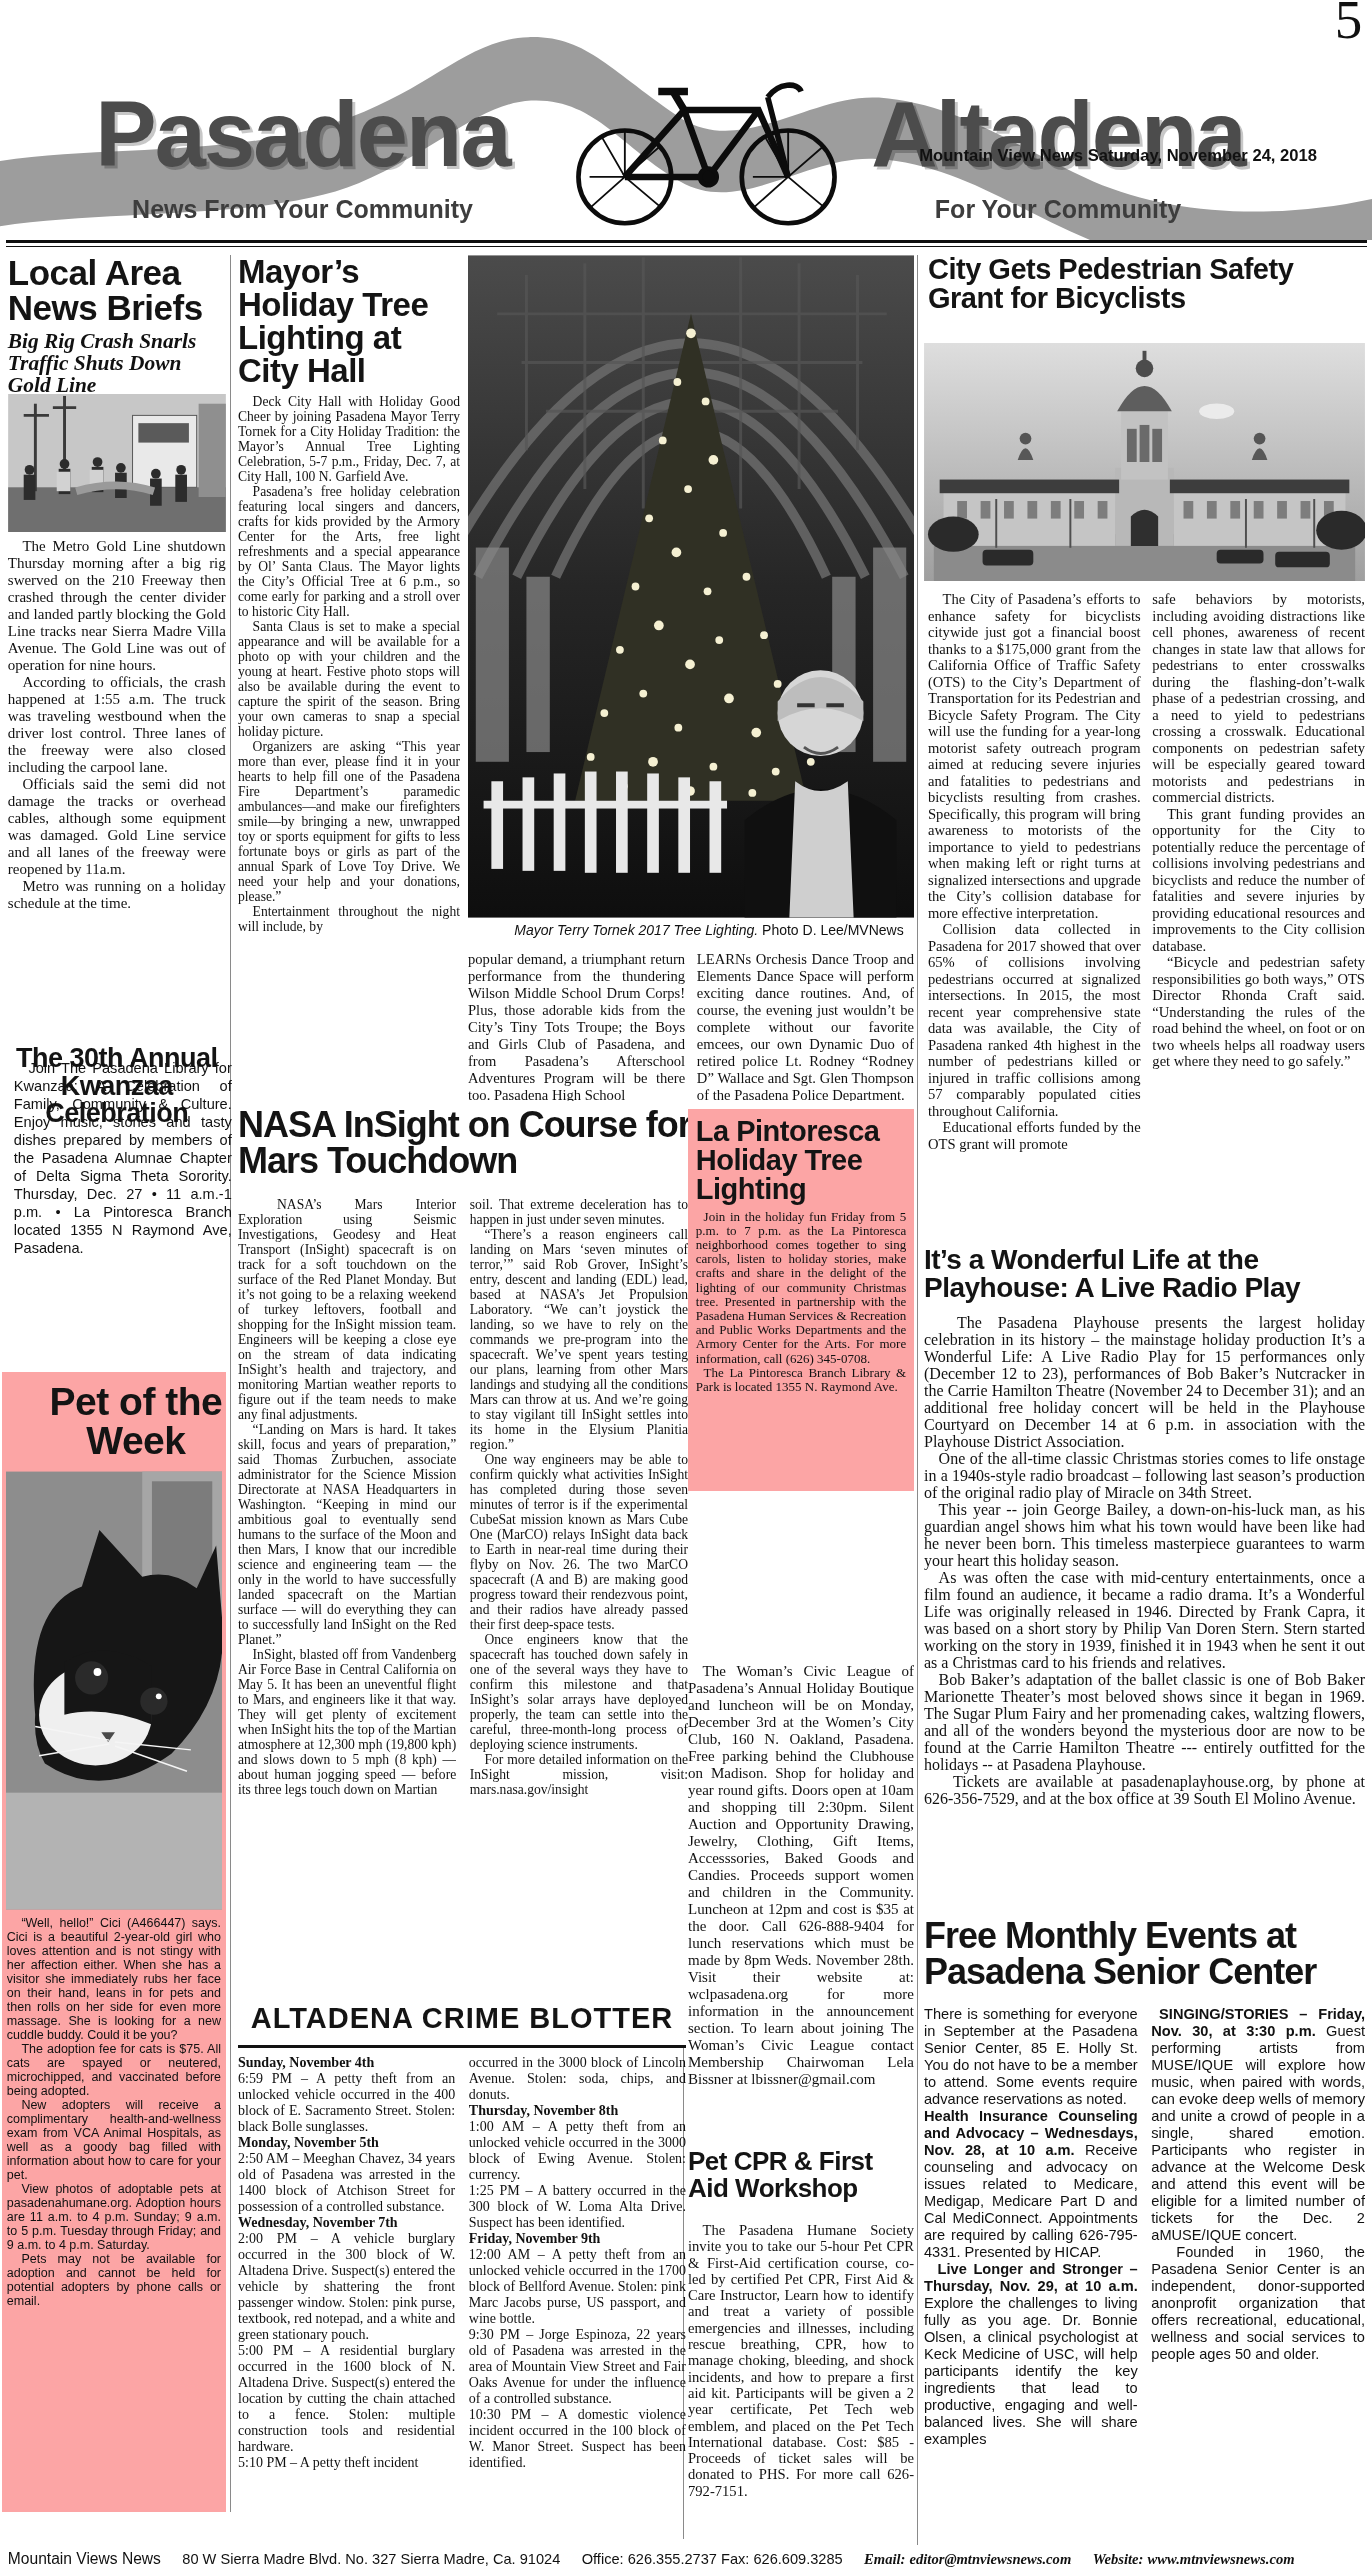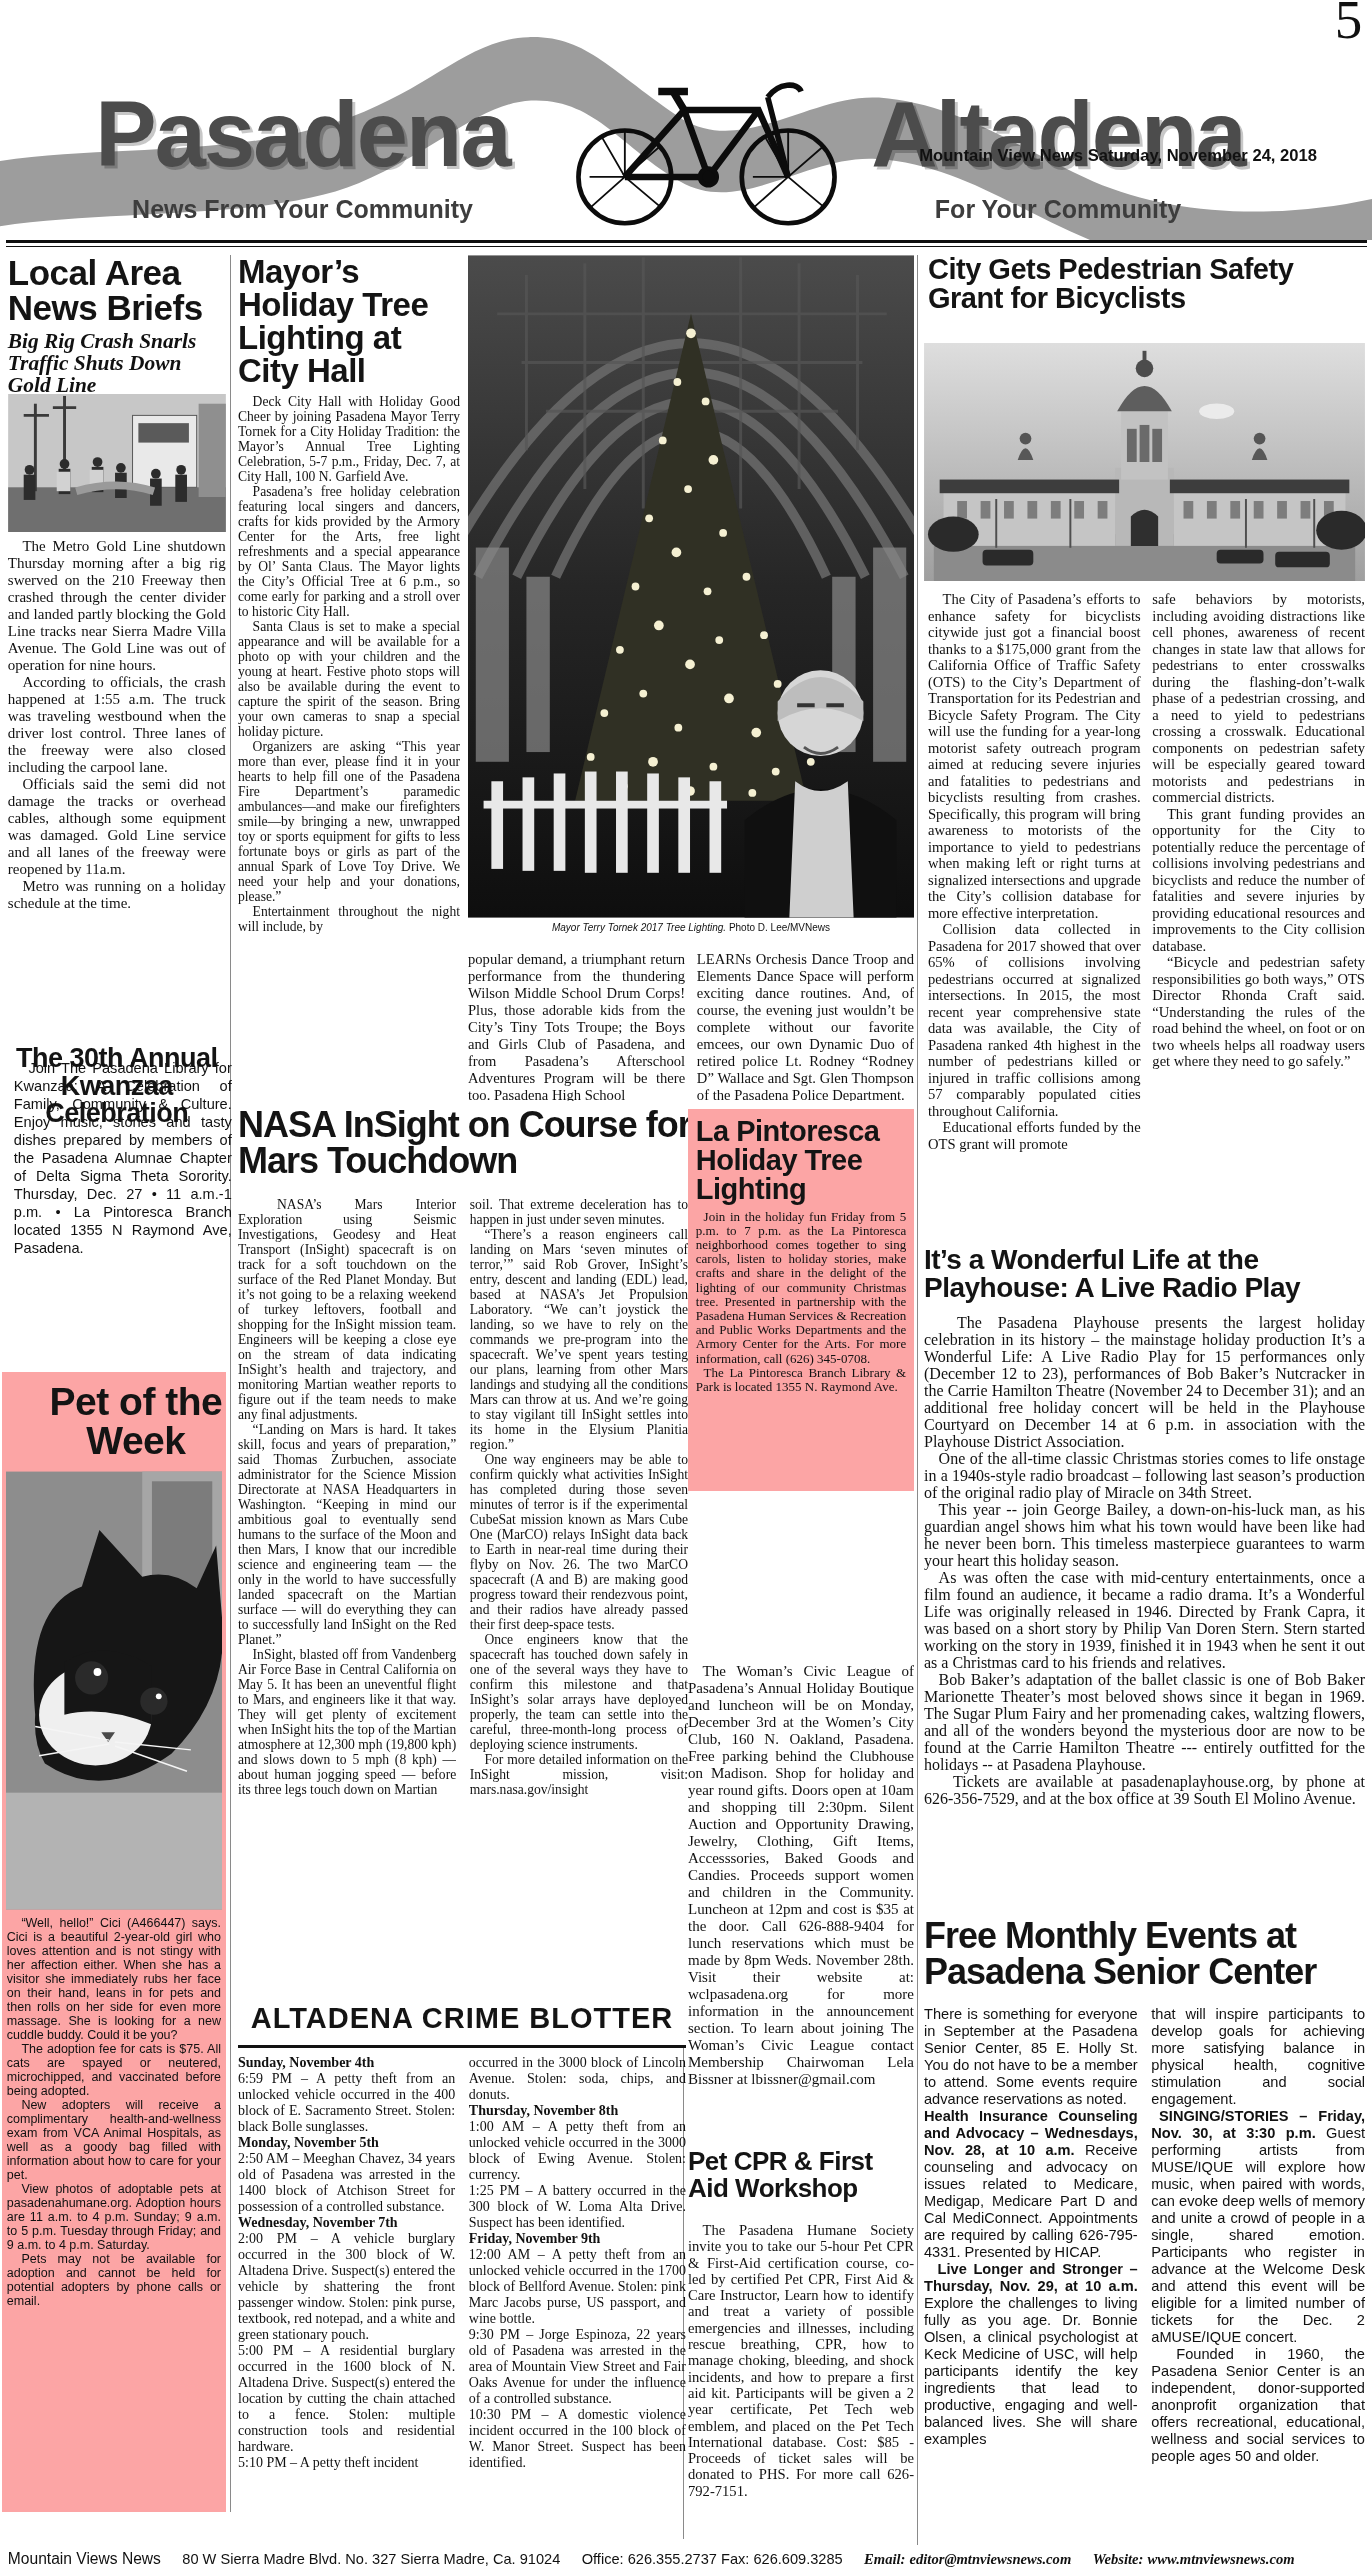--- a/index.html
+++ b/index.html
@@ -224,21 +224,21 @@
     </g>
     <g>
       <circle cx="362" cy="470" r="44" fill="#d6d6d6"></circle>
       <path d="M318,458 Q362,408 406,458 L406,478 Q362,452 318,478 Z" fill="#bdbdbd"></path>
       <path d="M284,680 L284,580 Q362,516 440,580 L440,680 Z" fill="#101010"></path>
       <path d="M336,540 Q362,560 390,540 L396,680 L330,680 Z" fill="#cfcfcf"></path>
       <path d="M345,505 Q362,518 380,505" stroke="#555" stroke-width="3" fill="none"></path>
       <path d="M338,462 L356,462 M368,462 L386,462" stroke="#333" stroke-width="4"></path>
     </g>
   </svg>
-  <div class="abs caption" style="left:468px;top:922px;width:446px;font-size:10px;">
+  <div class="abs caption" style="left:486px;top:922px;width:446px;font-size:14px;">
     <span class="it">Mayor Terry Tornek 2017 Tree Lighting.</span><span> Photo D. Lee/MVNews</span>
   </div>
   <div class="abs cols2" style="left:468px;top:951px;width:446px;height:150px;gap:11.7px;font-size:14.6px;line-height:17px;">
     <div style="text-align:justify;">popular demand, a triumphant return performance from the thundering Wilson Middle School Drum Corps!  Plus, those adorable kids from the City’s Tiny Tots Troupe; the Boys and Girls Club of Pasadena, and from Pasadena’s Afterschool Adventures Program will be there too. Pasadena High School</div>
     <div style="text-align:justify;">LEARNs Orchesis Dance Troop and Elements Dance Space will perform exciting dance routines. And, of course, the evening just wouldn’t be complete without our favorite emcees, our own Dynamic Duo of retired police Lt. Rodney “Rodney D” Wallace and Sgt. Glen Thompson of the Pasadena Police Department.</div>
   </div>
 
   <div class="abs hl" style="left:238px;top:1107px;width:458px;font-size:36px;letter-spacing:-1px;">NASA InSight on Course for Mars Touchdown</div>
   <div class="abs cols2" style="left:238px;top:1197px;width:450px;height:729px;gap:13.6px;">
     <div class="body-serif ovh" style="font-size:13.6px;line-height:15px;">
@@ -376,21 +376,20 @@
   </div>
 
   <div class="abs hl" style="left:924px;top:1918px;width:444px;font-size:36px;letter-spacing:-1px;">Free Monthly Events at Pasadena Senior Center</div>
   <div class="abs cols2" style="left:924px;top:2006px;width:441px;height:542px;gap:13.6px;">
     <div class="body-sans ovh" style="font-size:14.6px;line-height:17px;">
       <p style="text-indent:0;"><b class="lead"></b><span>There is something for everyone in September at the Pasadena Senior Center, 85 E. Holly St. You do not have to be a member to attend. Some events require advance reservations as noted.</span></p>
       <p style="text-indent:0;"><b class="lead">Health Insurance Counseling and Advocacy – Wednesdays, Nov. 28, at 10 a.m.</b><span> Receive counseling and advocacy on issues related to Medicare, Medigap, Medicare Part D and Cal MediConnect. Appointments are required by calling 626-795-4331. Presented by HICAP.</span></p>
       <p style="text-indent:13.6px;"><b class="lead">Live Longer and Stronger – Thursday, Nov. 29, at 10 a.m.</b><span> Explore the challenges to living fully as you age. Dr. Bonnie Olsen, a clinical psychologist at Keck Medicine of USC, will help participants identify the key ingredients that lead to productive, engaging and well-balanced lives. She will share examples</span></p>
     </div>
     <div class="body-sans ovh" style="font-size:14.6px;line-height:17px;">
-      <p style="text-indent:0;"><b class="lead"></b><span>that will inspire participants to develop goals for achieving more satisfying balance in physical health, cognitive stimulation and social engagement.</span></p>
       <p style="text-indent:7.8px;"><b class="lead">SINGING/STORIES – Friday, Nov. 30, at 3:30 p.m.</b><span> Guest performing artists from MUSE/IQUE will explore how music, when paired with words, can evoke deep wells of memory and unite a crowd of people in a single, shared emotion. Participants who register in advance at the Welcome Desk and attend this event will be eligible for a limited number of tickets for the Dec. 2 aMUSE/IQUE concert.</span></p>
       <p style="text-indent:25px;"><b class="lead"></b><span>Founded in 1960, the Pasadena Senior Center is an independent, donor-supported anonprofit organization that offers recreational, educational, wellness and social services to people ages 50 and older.</span></p>
     </div>
   </div>
 
   <div class="abs" id="footer" style="left:7.8px;top:2550px;width:1361px;">
     <span style="font-size:15.6px;">Mountain Views News</span>
     <span>80 W Sierra Madre Blvd.  No. 327   Sierra Madre, Ca.  91024</span>
     <span>Office:  626.355.2737  Fax:  626.609.3285</span>
     <span><span class="bi">Email:</span> <span class="bi">editor@mtnviewsnews.com</span></span>

